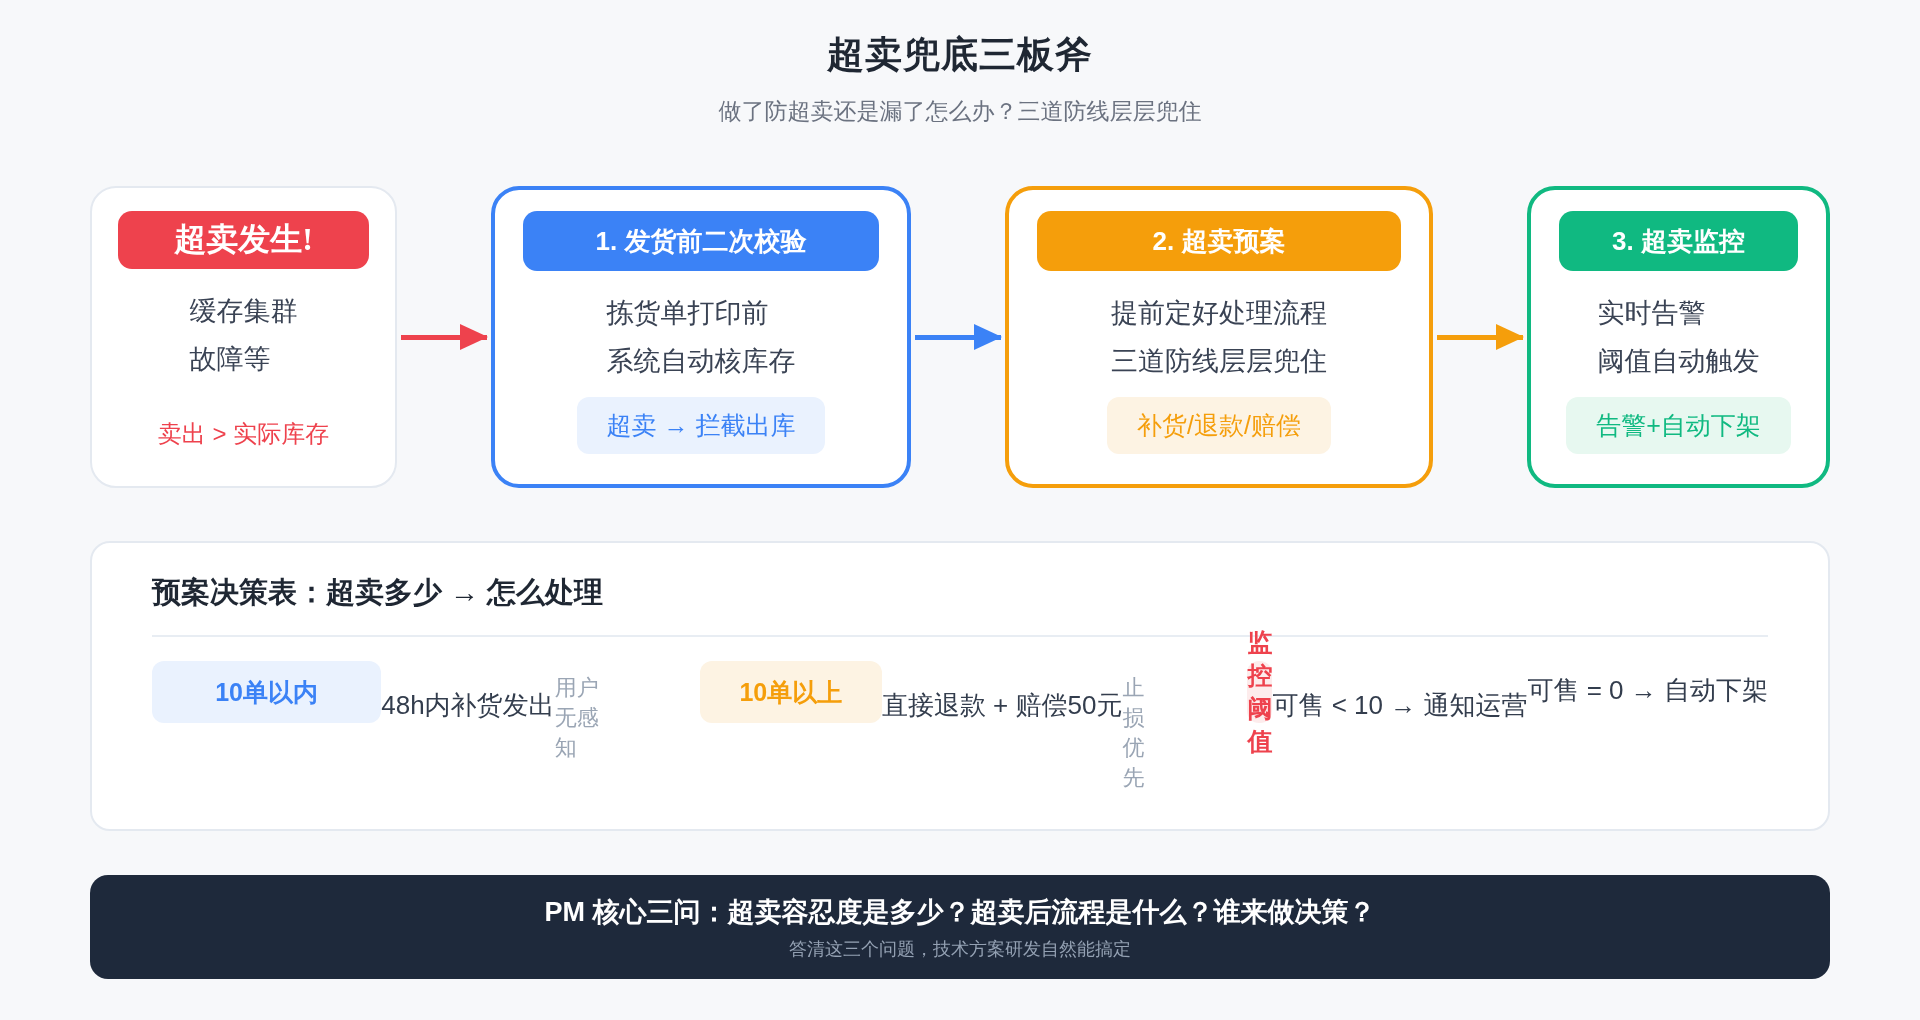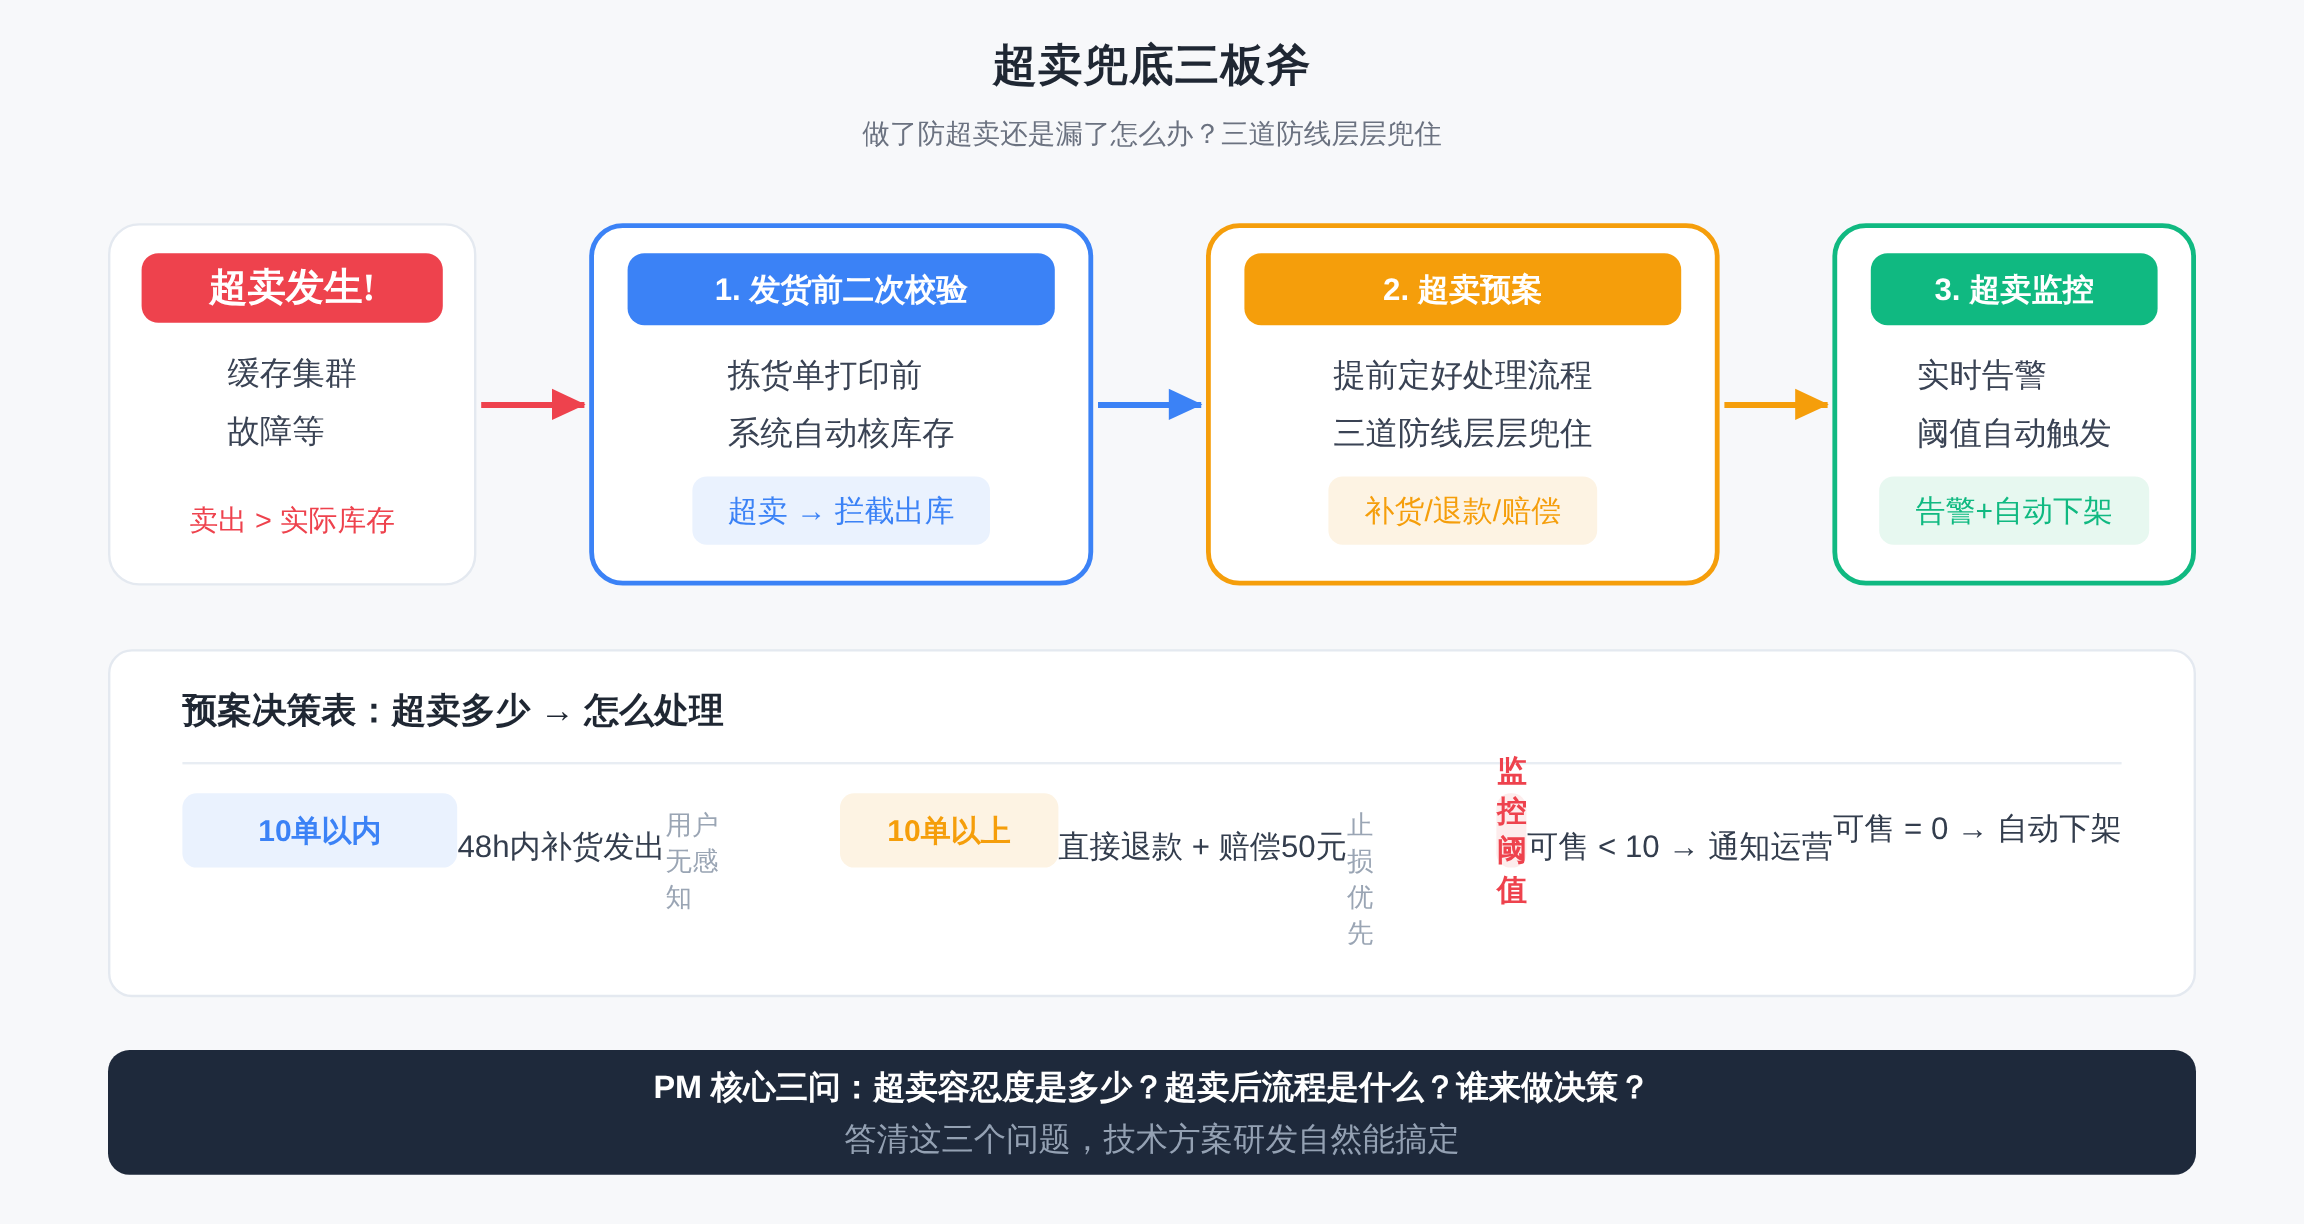--- a/index.html
+++ b/index.html
@@ -105,21 +105,21 @@
   .tcol-value { margin-top: 28px; font-size: 26px; color: #333d4d; line-height: 1.25; white-space: nowrap; }
   .tcol-value + .tcol-value { margin-top: 13px; }
   .tcol-note { margin-top: 12px; font-size: 22px; color: var(--faint); }
 
   
   .banner {
     margin-top: 44px; height: 104px; background: var(--navy); border-radius: 18px;
     display: flex; flex-direction: column; align-items: center; justify-content: center; gap: 7px;
   }
   .banner-title { color: #ffffff; font-size: 27px; font-weight: 700; }
-  .banner-sub { color: #94a1b3; font-size: 27px; }
+  .banner-sub { color: #94a1b3; font-size: 18px; }
 </style>
 </head>
 <body>
 
 <div class="wrap">
 
   <h1 class="title">超卖兜底三板斧</h1>
   <p class="subtitle">做了防超卖还是漏了怎么办？三道防线层层兜住</p>
 
   <div class="flow">

